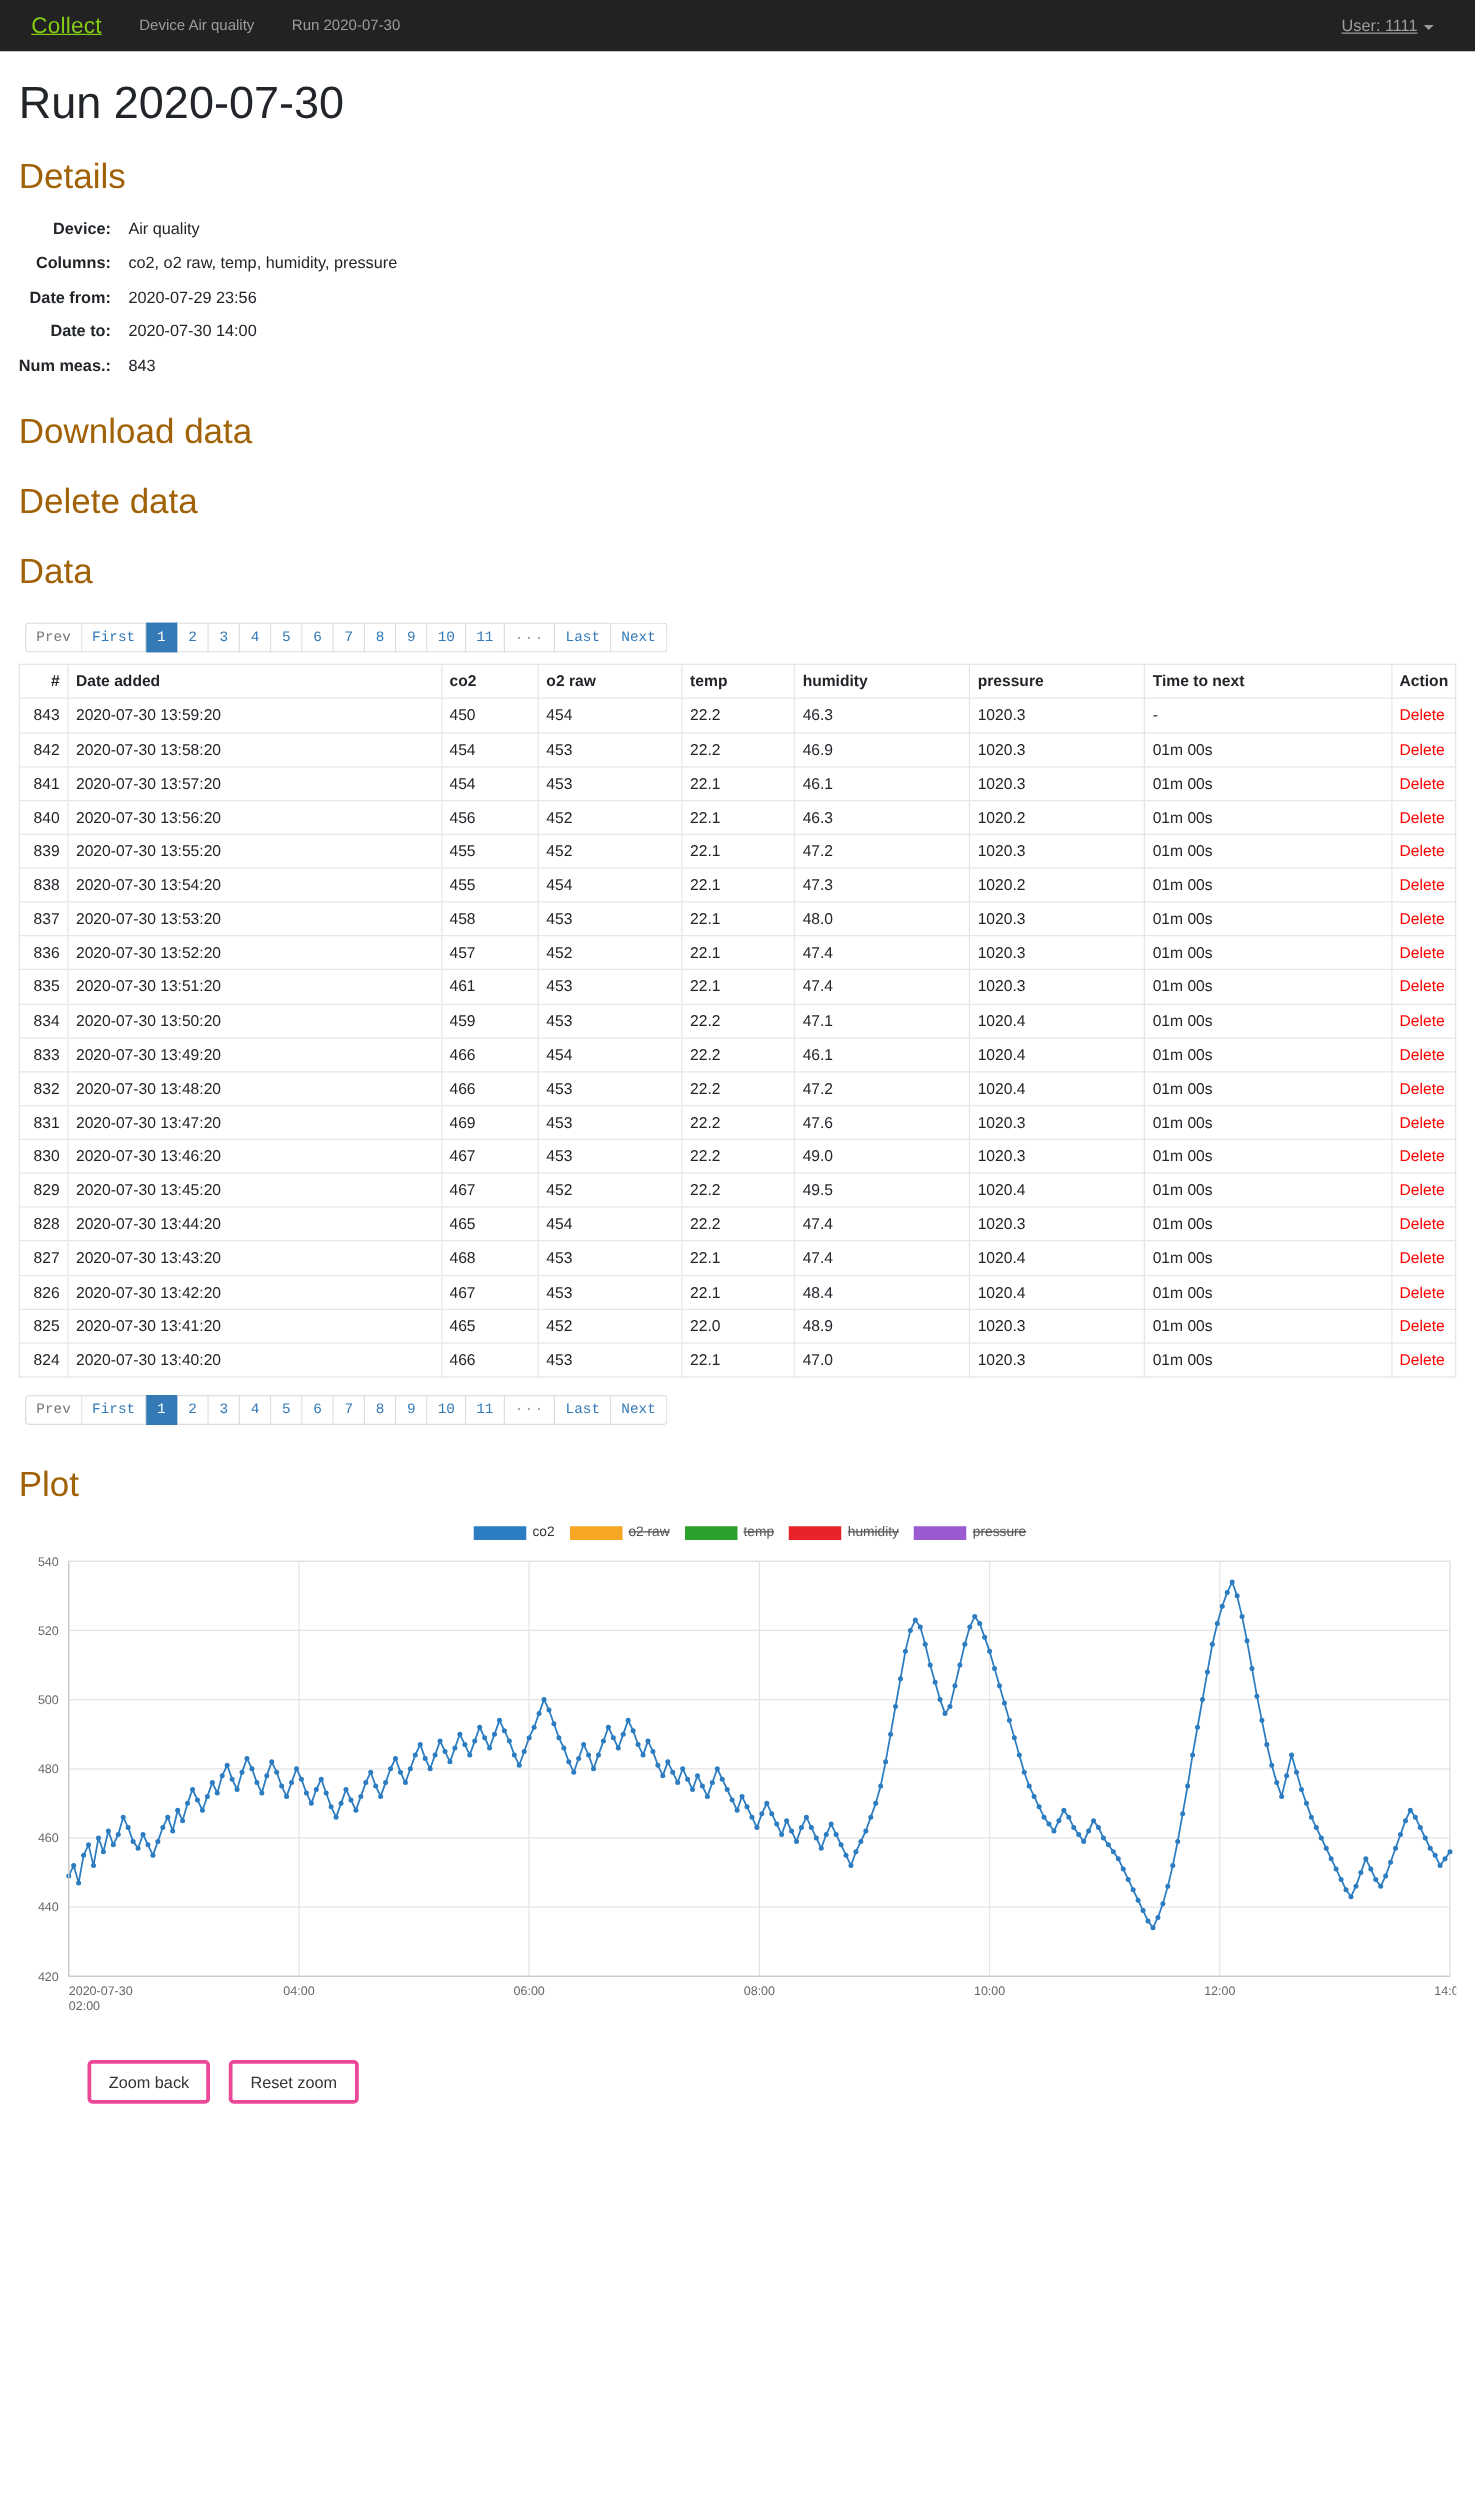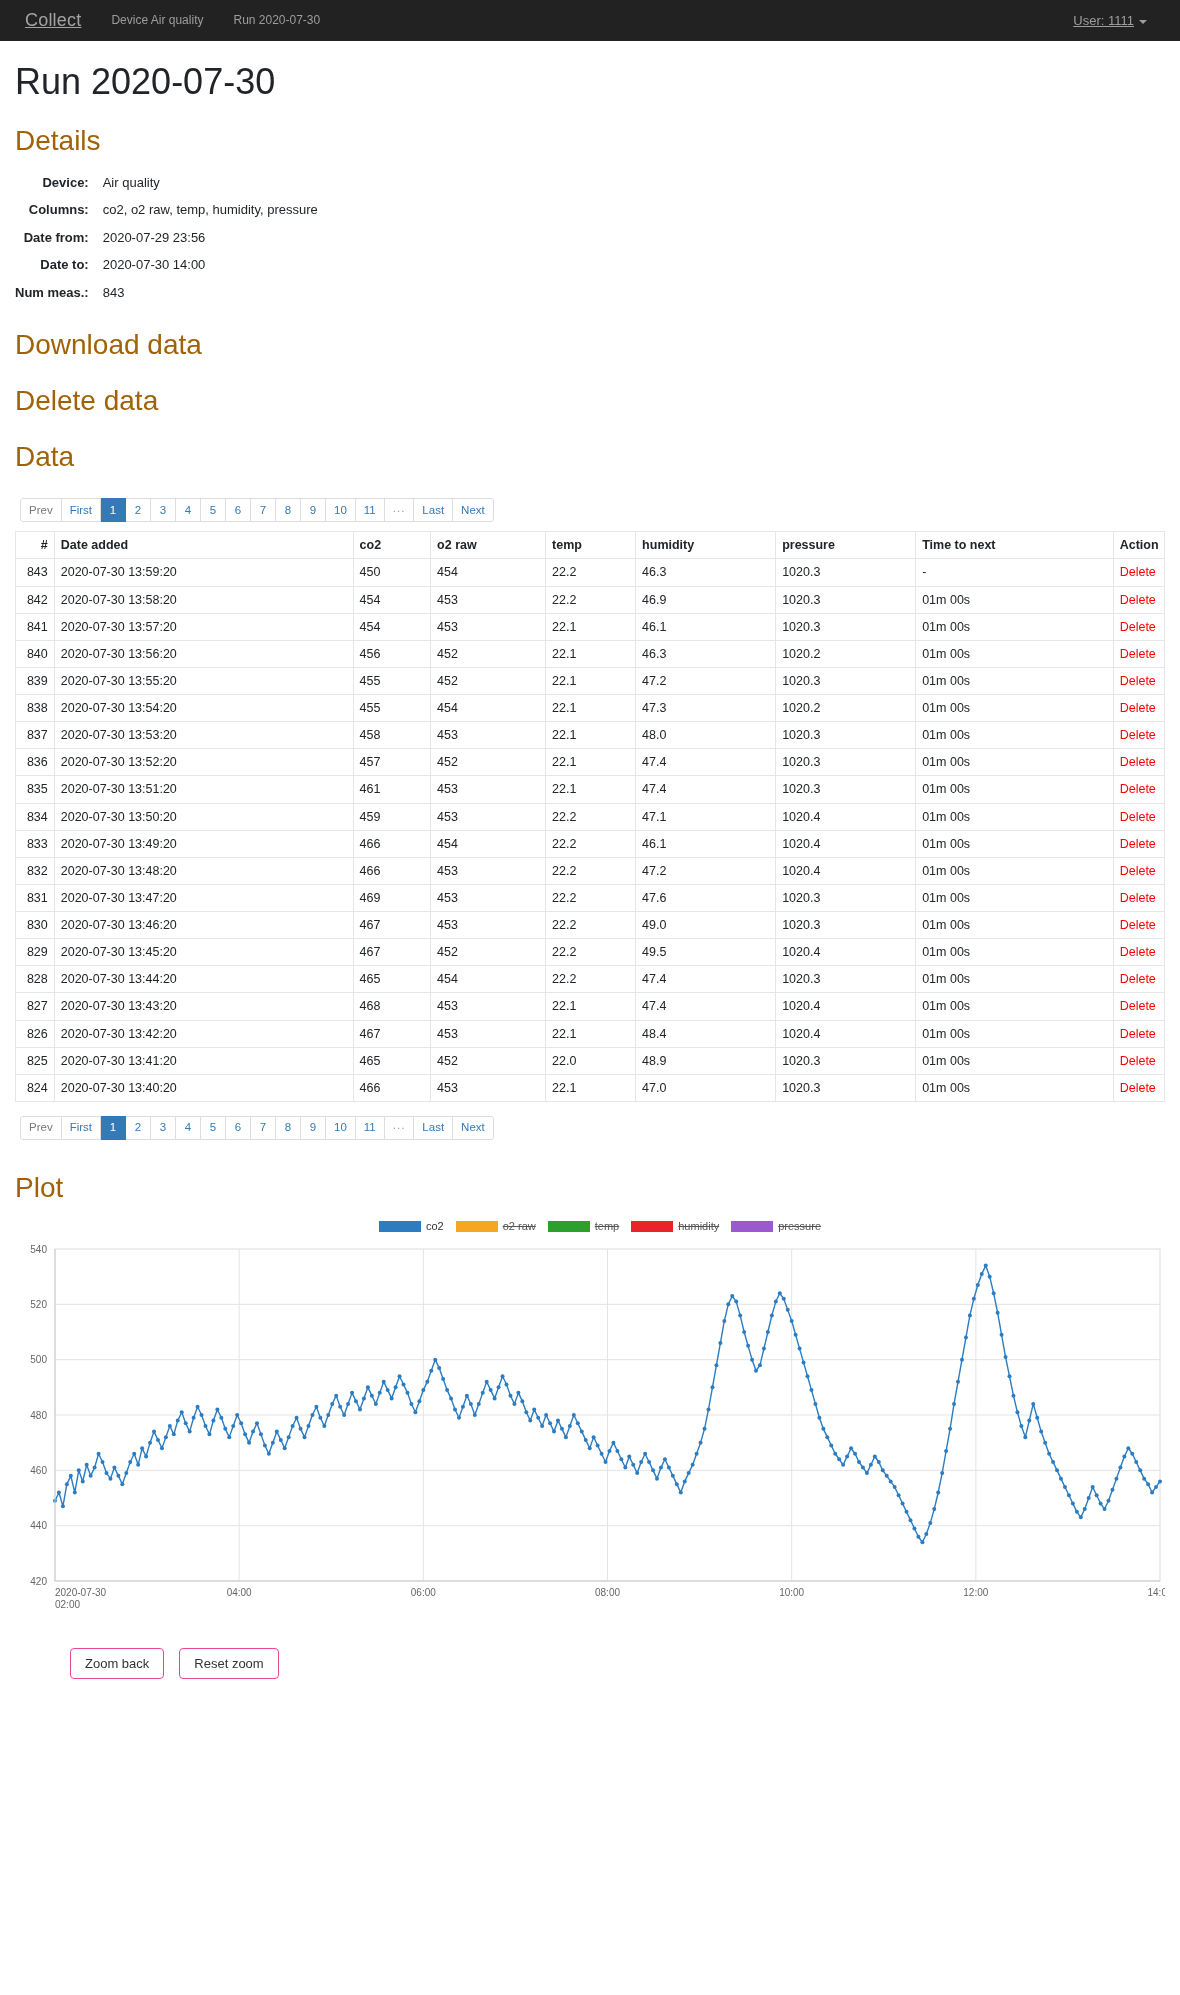--- a/index.html
+++ b/index.html
@@ -14,21 +14,21 @@
   
   .navbar {
     background:#222222;
     height:41px;
     display:flex;
     align-items:center;
     padding:0 15px;
     margin:0 0 0 0;
   }
   .brand {
-    color:#a3a3a3;
+    color:#84cc16;
     font-size:18px;
     font-weight:400;
     padding:0 15px 0 10px;
     line-height:41px;
     letter-spacing:0.2px;
   }
   .nav-links { display:flex; align-items:center; }
   .nav-link {
     color:#9d9d9d;
     font-size:12px;
@@ -106,20 +106,21 @@
     align-items:center;
     justify-content:center;
     padding:0 8px;
     font-size:11.5px;
     color:#337ab7;
     background:#fff;
     border:1px solid #ddd;
     border-left-width:0;
     text-decoration:none;
     line-height:1;
+    font-family:Liberation Mono, monospace;
   }
   .pagination .pg:first-child {
     border-left-width:1px;
     border-top-left-radius:3px;
     border-bottom-left-radius:3px;
   }
   .pagination .pg:last-child {
     border-top-right-radius:3px;
     border-bottom-right-radius:3px;
   }
@@ -183,21 +184,21 @@
   .legend-label.off { text-decoration:line-through; color:#555; }
   .chart-area { position:relative; height:385px; width:100%; }
   .chart-svg { display:block; }
   .zoom-buttons {
     display:flex;
     gap:15px;
     margin:22px 0 20px 55px;
   }
   .btn {
     background:#fff;
-    border:1px solid #ec4899;
+    border:3px solid #ec4899;
     border-radius:4px;
     padding:7px 14px;
     font-size:13px;
     color:#333;
     cursor:pointer;
     font-family:"Liberation Sans", sans-serif;
   }
   .tick-text { font-size:10px; fill:#666; font-family:"Liberation Sans", sans-serif; }
 </style>
 </head>

